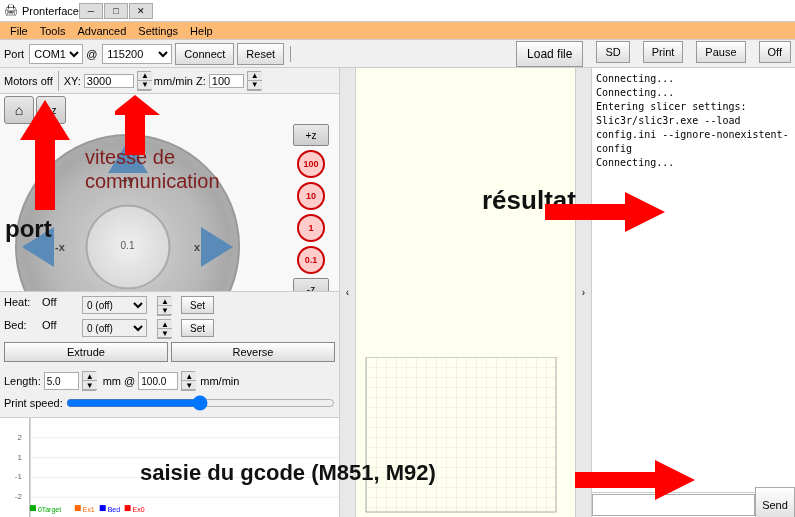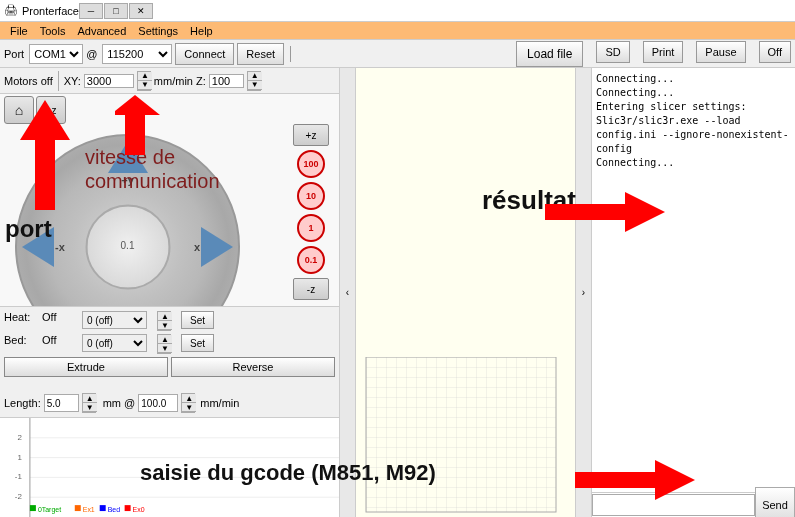--- a/index.html
+++ b/index.html
@@ -145,21 +145,21 @@
       padding: 4px;
       background: #f0f0f0;
       border-top: 1px solid #ccc;
     }
     .heat-row {
       display: flex; align-items: flex-start; gap: 10px; margin-bottom: 3px; height: 20px;
     }
     .heat-row label { width: 28px; font-size: 11px; }
     .heat-row select { height: 18px; font-size: 10px; border: 1px solid #aaa; width: 65px; }
     .extrude-row {
-      display: flex; gap: 3px; margin-bottom: 16px;
+      display: flex; gap: 3px; margin-bottom: 9px;
     }
     .ext-btn {
       flex: 1; height: 20px; border: 1px solid #888;
       background: linear-gradient(to bottom, #fff, #ddd);
       font-size: 11px; cursor: pointer;
     }
     .length-row {
       display: flex; align-items: center; gap: 3px; height: 20px;
     }
     .length-row label { font-size: 11px; }
@@ -430,20 +430,24 @@
           <button class="spinner-down">▼</button>
         </div>
         <label style="margin-left:4px;">mm @</label>
         <input type="text" value="100.0" style="width: 40px;">
         <div class="spinner">
           <button class="spinner-up">▲</button>
           <button class="spinner-down">▼</button>
         </div>
         <label style="margin-left:2px;">mm/min</label>
       </div>
+      <div class="print-speed-row">
+        <label>Print speed:</label>
+        <input type="range" min="0" max="200" value="100" style="">
+      </div>
     </div>
 
     <div class="chart-area">
       <svg class="chart-svg" viewBox="0 0 340 100" preserveAspectRatio="none">
 
         <line x1="30" y1="20" x2="340" y2="20" stroke="#ddd" stroke-width="0.5"></line>
         <line x1="30" y1="40" x2="340" y2="40" stroke="#ddd" stroke-width="0.5"></line>
         <line x1="30" y1="60" x2="340" y2="60" stroke="#ddd" stroke-width="0.5"></line>
         <line x1="30" y1="80" x2="340" y2="80" stroke="#ddd" stroke-width="0.5"></line>
 

